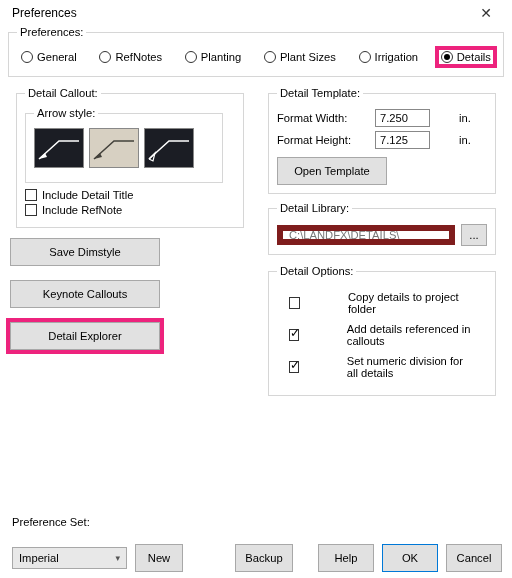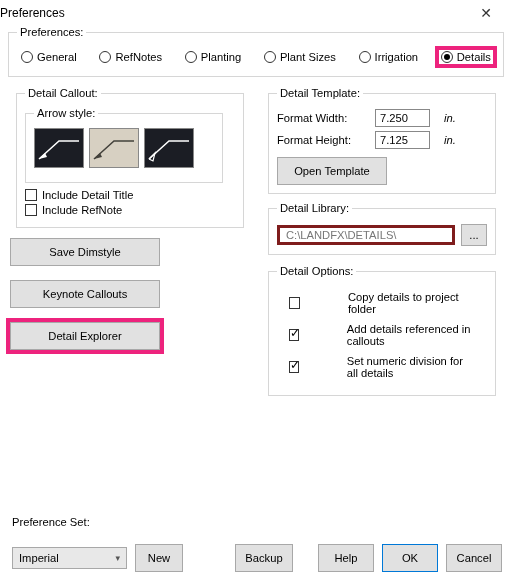--- a/index.html
+++ b/index.html
@@ -10,21 +10,21 @@
     background: #fff;
     color: #000;
     width: 512px;
     height: 578px;
     overflow: hidden;
   }
   .titlebar {
     display: flex;
     align-items: center;
     justify-content: space-between;
-    padding: 5px 6px 3px 0;
+    padding: 5px 6px 3px 12px;
     font-size: 12px;
   }
   .close-x {
     width: 40px;
     text-align: center;
     font-size: 14px;
     line-height: 16px;
     color: #333;
   }
   fieldset {
@@ -128,27 +128,27 @@
   .field-label { width: 90px; }
   .field-input {
     width: 55px;
     height: 18px;
     border: 1px solid #888;
     padding: 0 4px;
     font-size: 11.2px;
     box-sizing: border-box;
     background: #fff;
   }
-  .field-unit { margin-left: 6px; font-style: italic; }
+  .field-unit { margin-left: 21px; }
 
   .path-row { display: flex; align-items: center; gap: 6px; margin-top: 4px; }
   .path-input {
     flex: 1;
     height: 20px;
-    border: 3px solid #7f1d1d;
+    border: 6px solid #7f1d1d;
     background: #fff;
     color: #777;
     padding: 0 6px;
     font-size: 11.2px;
     box-sizing: border-box;
   }
   .path-btn { width: 26px; height: 22px; }
 
   .options-block { margin-top: 10px; }
   .options-block .check-row { margin: 8px 12px; gap: 48px; }

